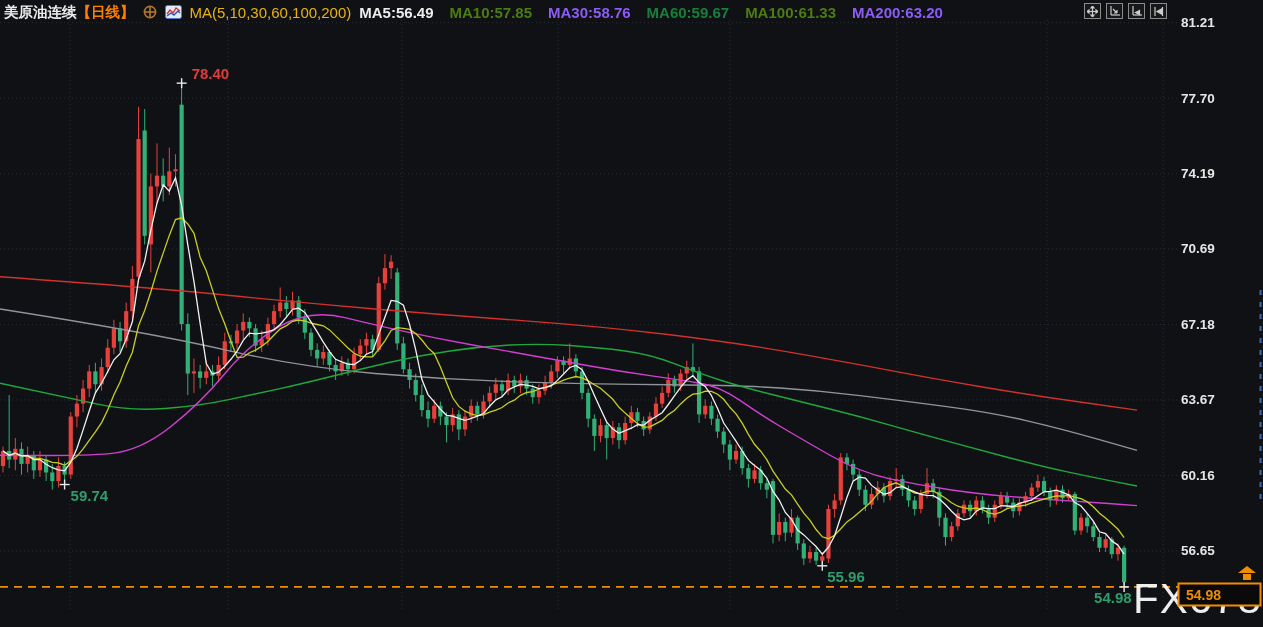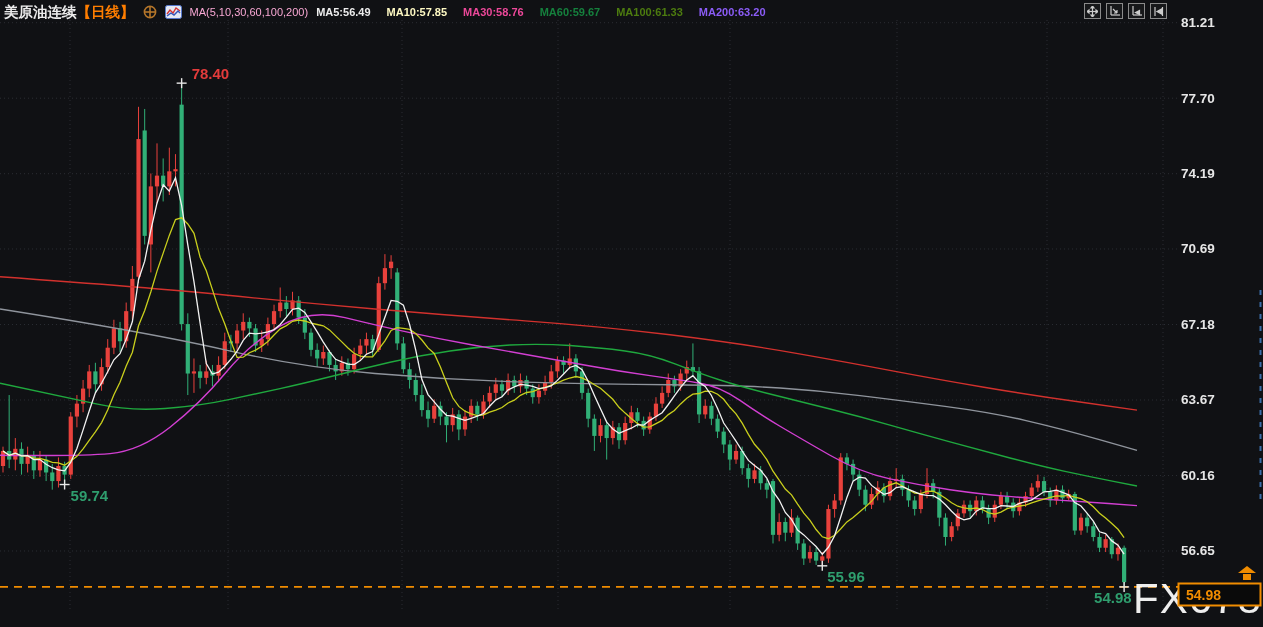--- a/index.html
+++ b/index.html
@@ -3,22 +3,22 @@
 <meta charset="utf-8">
 <style>
   html,body{margin:0;padding:0;background:#000;}
   #app{position:relative;width:1263px;height:627px;background:#101114;overflow:hidden;
        font-family:"Liberation Sans",sans-serif;}
   #topbar{position:absolute;left:4px;top:2px;height:20px;display:flex;align-items:center;
           gap:8px;white-space:nowrap;z-index:5;}
   .sym{color:#ebebeb;font-size:14.5px;font-weight:700;}
   .period{color:#ff7e00;font-size:14.5px;font-weight:700;}
   .icn{display:inline-flex;align-items:center;justify-content:center;}
-  .masettings{color:#f9a8d4;font-size:11px;}
-  #mavals{display:flex;gap:16px;font-size:11px;font-weight:600;}
+  .masettings{color:#eab308;font-size:15px;}
+  #mavals{display:flex;gap:16px;font-size:15px;font-weight:600;}
   #toolbar{position:absolute;right:96px;top:3px;display:flex;gap:5px;z-index:6;}
   .tbox{width:15px;height:14px;border:1px solid #8a8a8a;background:#17181a;display:flex;
         align-items:center;justify-content:center;}
   #chart{position:absolute;left:0;top:0;}
 </style>
 </head>
 <body>
 
 <div id="app">
 
@@ -36,22 +36,22 @@
     <span class="icn">
       <svg width="17" height="14" viewBox="0 0 17 14">
         <rect x="0.5" y="0.5" width="16" height="13" rx="2" fill="#e4e9f4" stroke="#5577cc"></rect>
         <polyline points="2,9 5,5 8,8 11,3 15,6" fill="none" stroke="#d23434" stroke-width="1.4"></polyline>
         <polyline points="2,11 6,8 9,10 13,6 15,8" fill="none" stroke="#3355bb" stroke-width="1.4"></polyline>
       </svg>
     </span>
     <span class="masettings">MA(5,10,30,60,100,200)</span>
     <span id="mavals">
         <span style="color: rgb(237, 237, 237);">MA5:56.49</span>
-        <span style="color: #fef9c3;">MA10:57.85</span>
-        <span style="color: #ec4899;">MA30:58.76</span>
+        <span style="color: #4d7c0f;">MA10:57.85</span>
+        <span style="color: #8b5cf6;">MA30:58.76</span>
         <span style="color: #15803d;">MA60:59.67</span>
         <span style="color: #4d7c0f;">MA100:61.33</span>
         <span style="color: #8b5cf6;">MA200:63.20</span>
       </span>
   </div>
 
   <div id="toolbar">
     <span class="tbox">
       <svg width="11" height="11" viewBox="0 0 11 11" stroke="#cccccc" stroke-width="1.2" fill="#cccccc">
         <line x1="5.5" y1="1" x2="5.5" y2="10"></line>

